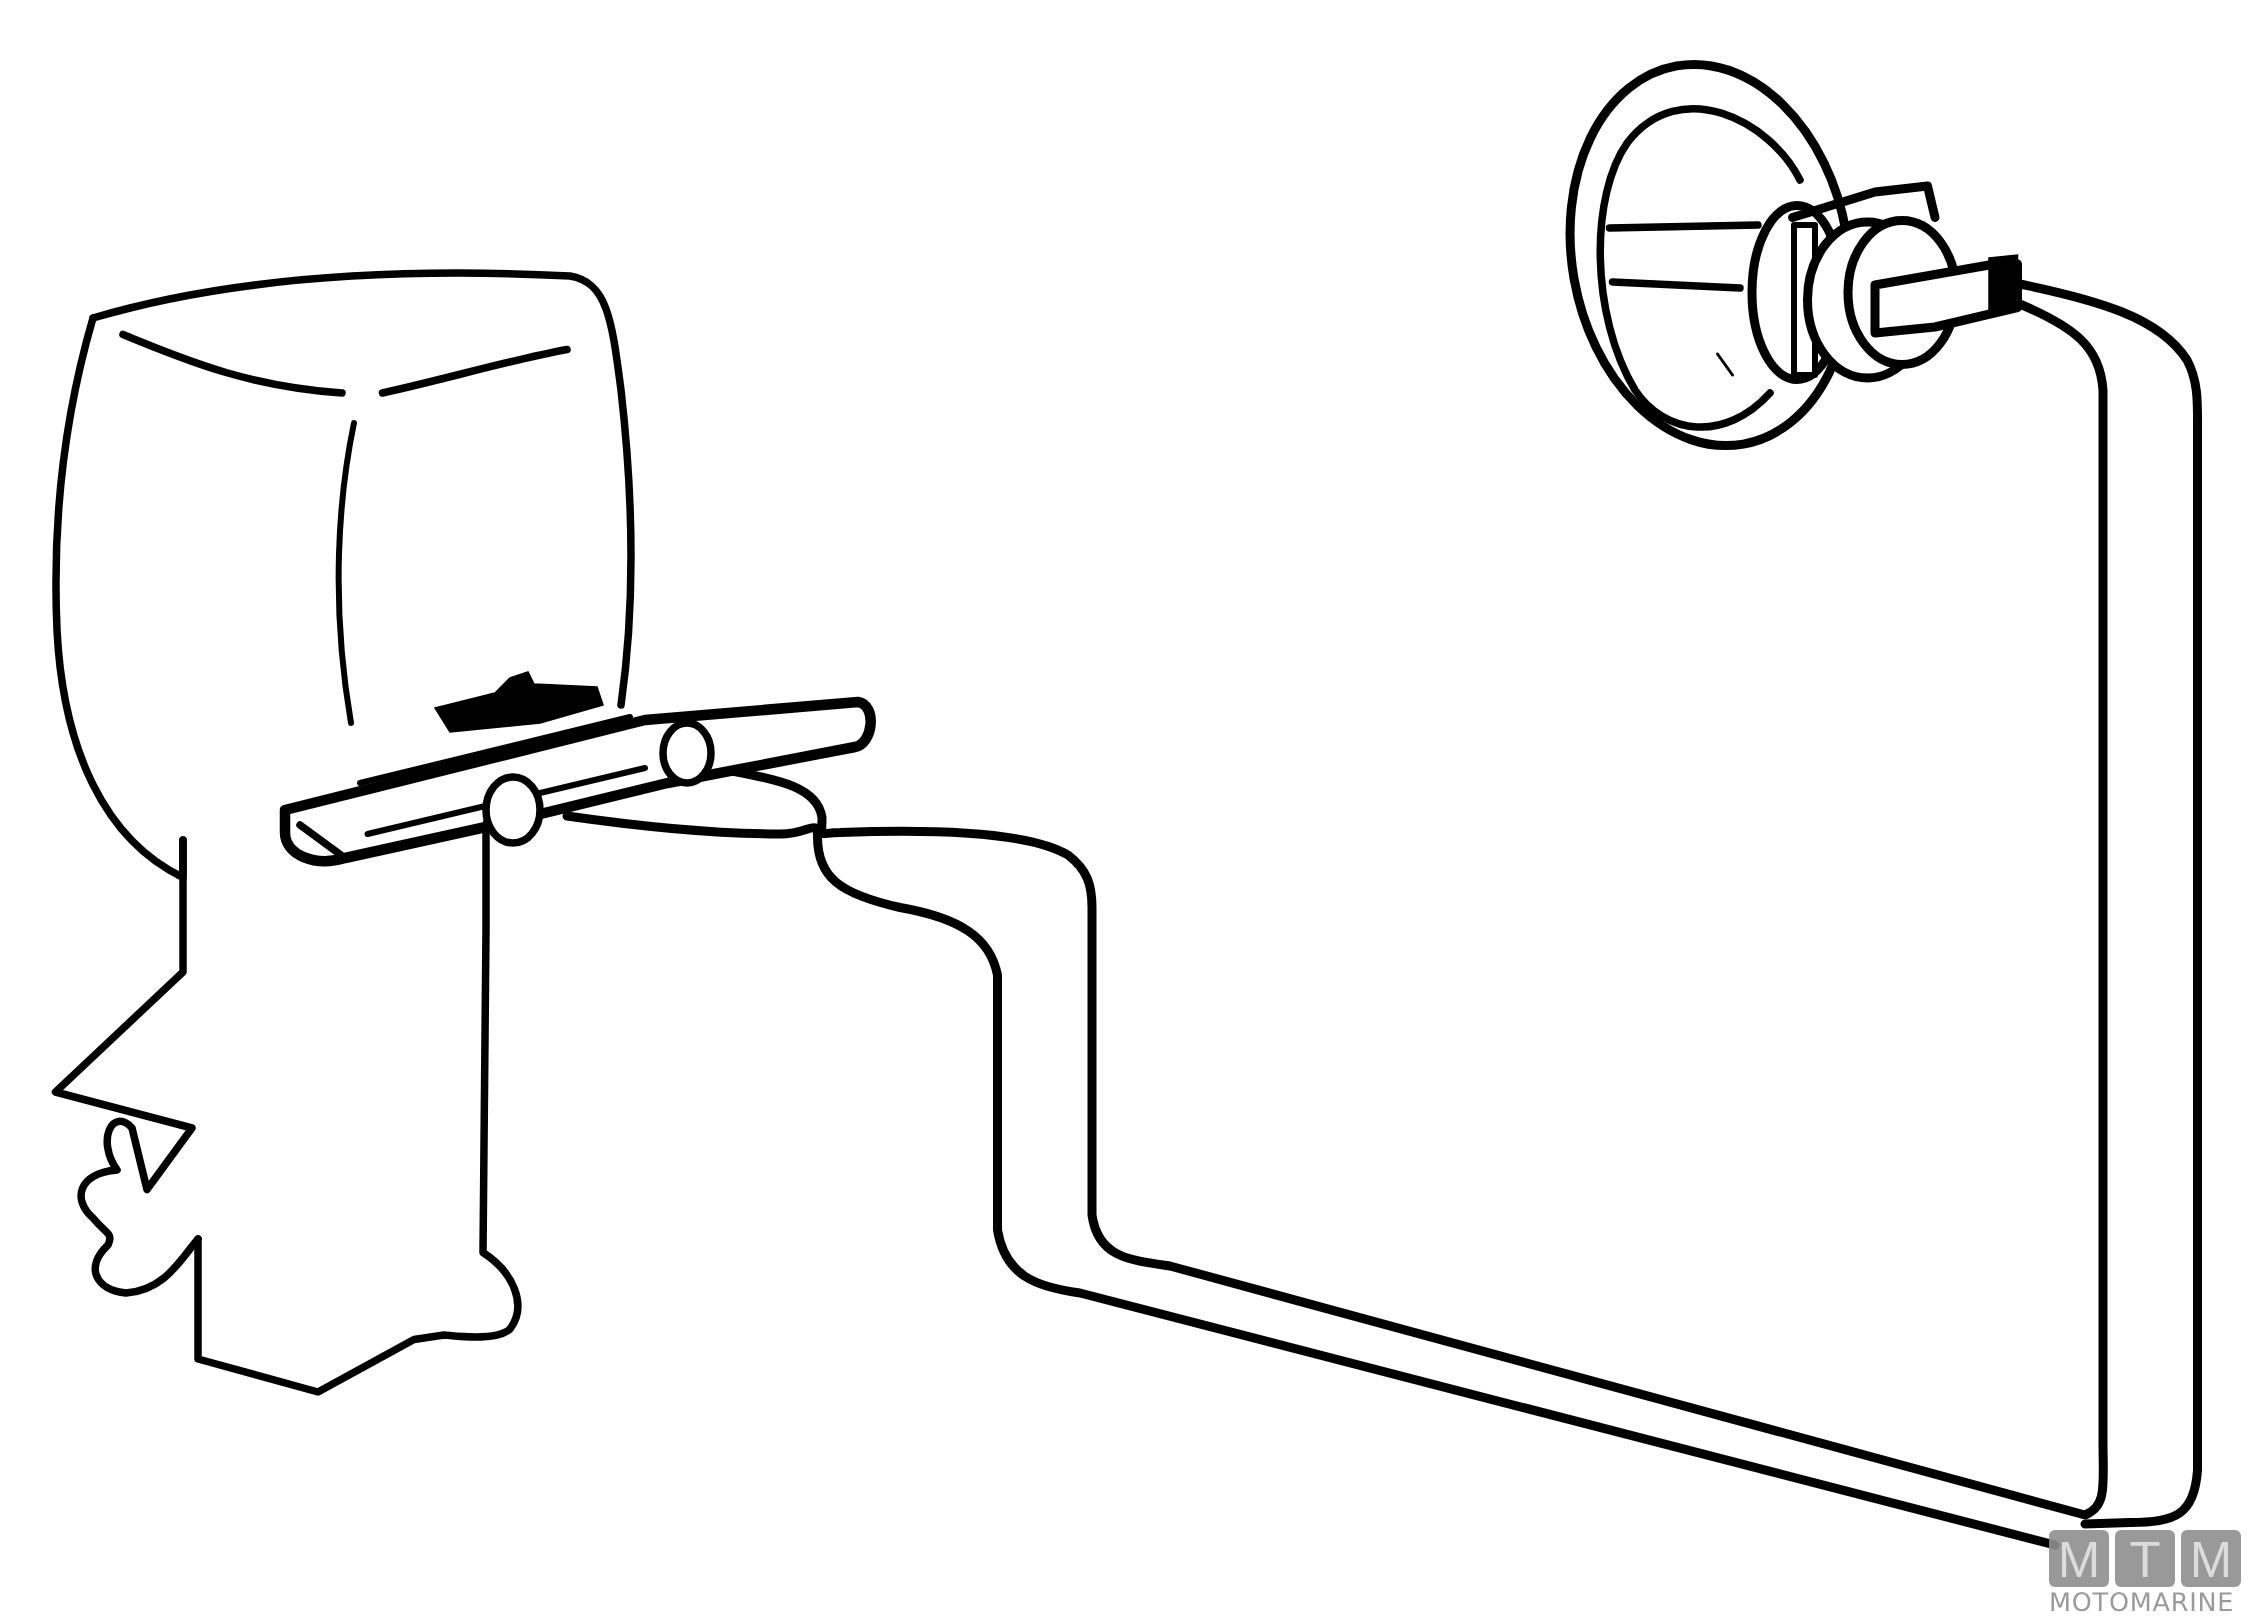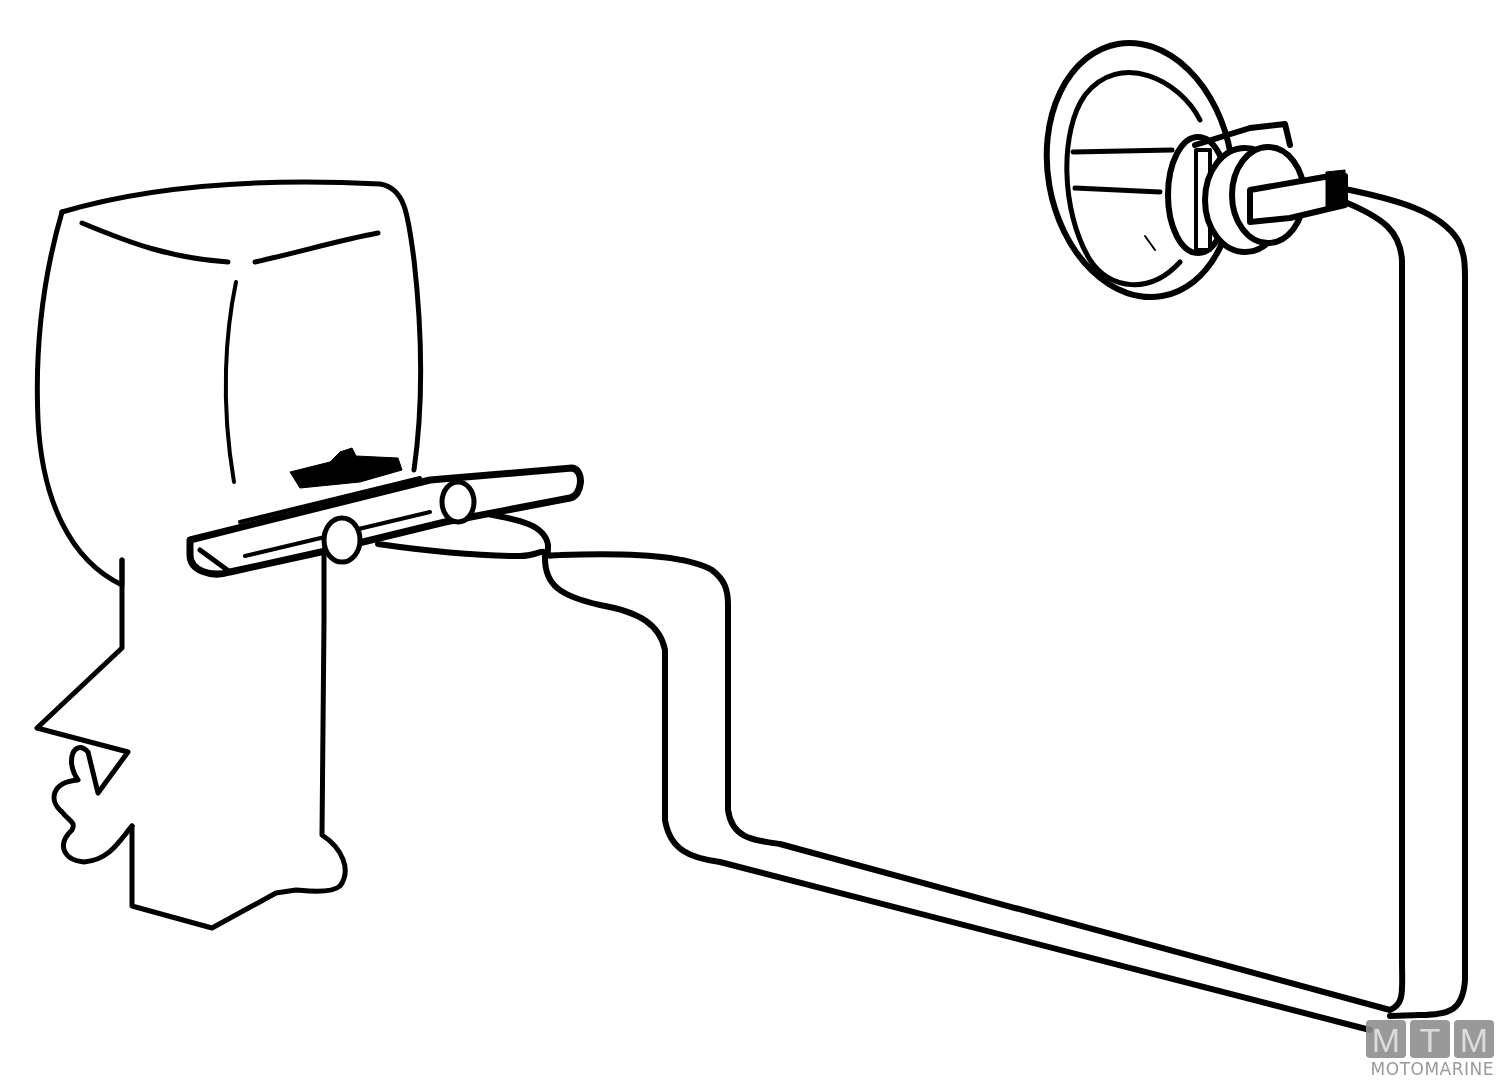--- a/index.html
+++ b/index.html
@@ -5,21 +5,21 @@
     html, body { margin: 0; padding: 0; background: #ffffff; }
     body { width: 1500px; height: 1080px; overflow: hidden; position: relative; font-family: "Liberation Sans", sans-serif; }
     #diagram { position: absolute; left: 0; top: 0; width: 1500px; height: 1080px; }
     .ink { fill: none; stroke: #000; stroke-linecap: round; stroke-linejoin: round; }
     .ink-fill { fill: #fff; stroke: #000; stroke-linejoin: round; }
     .solid { fill: #000; stroke: #000; }
     .watermark { position: absolute; left: 1366px; top: 1020px; width: 128px; height: 60px; }
     .wm-letters { display: flex; gap: 4px; height: 38px; }
     .wm-box { width: 40px; height: 38px; background: #8e8e8e; border-radius: 4px; color: #d9d9d9;
               font-size: 34px; line-height: 40px; text-align: center; font-family: "Liberation Sans", sans-serif; opacity: 0.9; }
-    .wm-name { font-size: 17px; color: #9a9a9a; letter-spacing: 0.5px; margin-top: 1px; text-align: right; width: 128px; font-family: "DejaVu Sans", sans-serif; }
+    .wm-name { font-size: 17px; color: #9a9a9a; letter-spacing: 0.5px; margin-top: 1px; text-align: left; width: 128px; font-family: "DejaVu Sans", sans-serif; }
   </style>
 </head>
 <body>
 
 <svg id="diagram" viewBox="0 0 1500 1080" xmlns="http://www.w3.org/2000/svg">
 
   <g>
     <path class="ink" stroke-width="5" d="M62,212 C48,260 34,330 38,420 C42,500 70,560 122,585 L122,560"></path>
     <path class="ink" stroke-width="5" d="M62,212 C150,186 260,178 380,184 C405,188 408,214 414,260 C422,330 424,400 414,470"></path>
     <path class="ink" stroke-width="5" d="M82,223 C130,243 170,258 228,262"></path>

